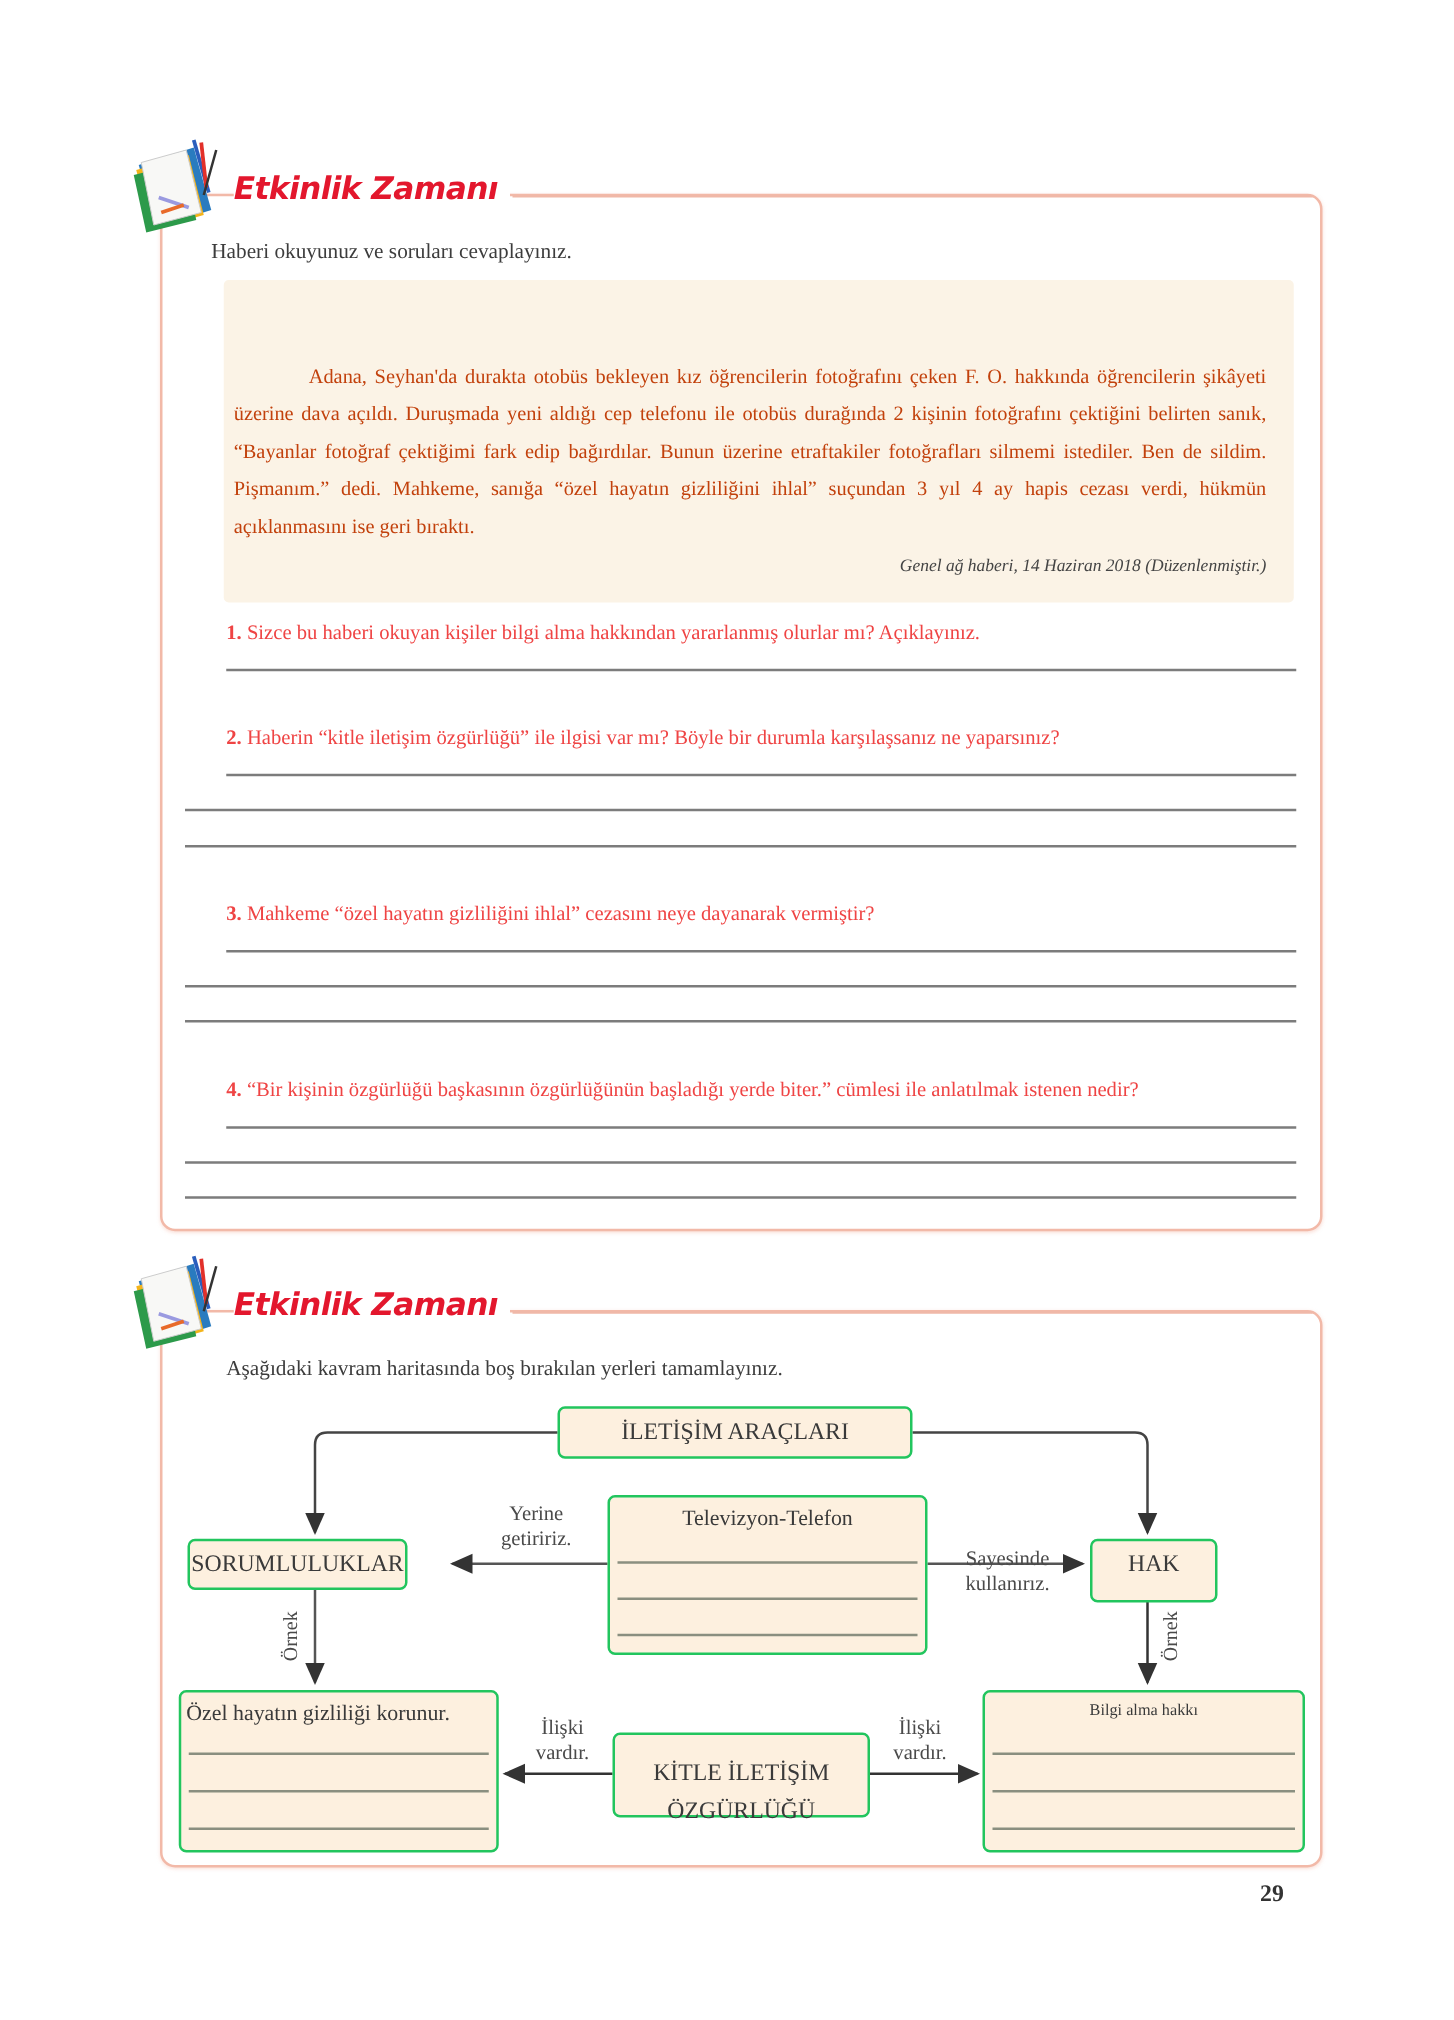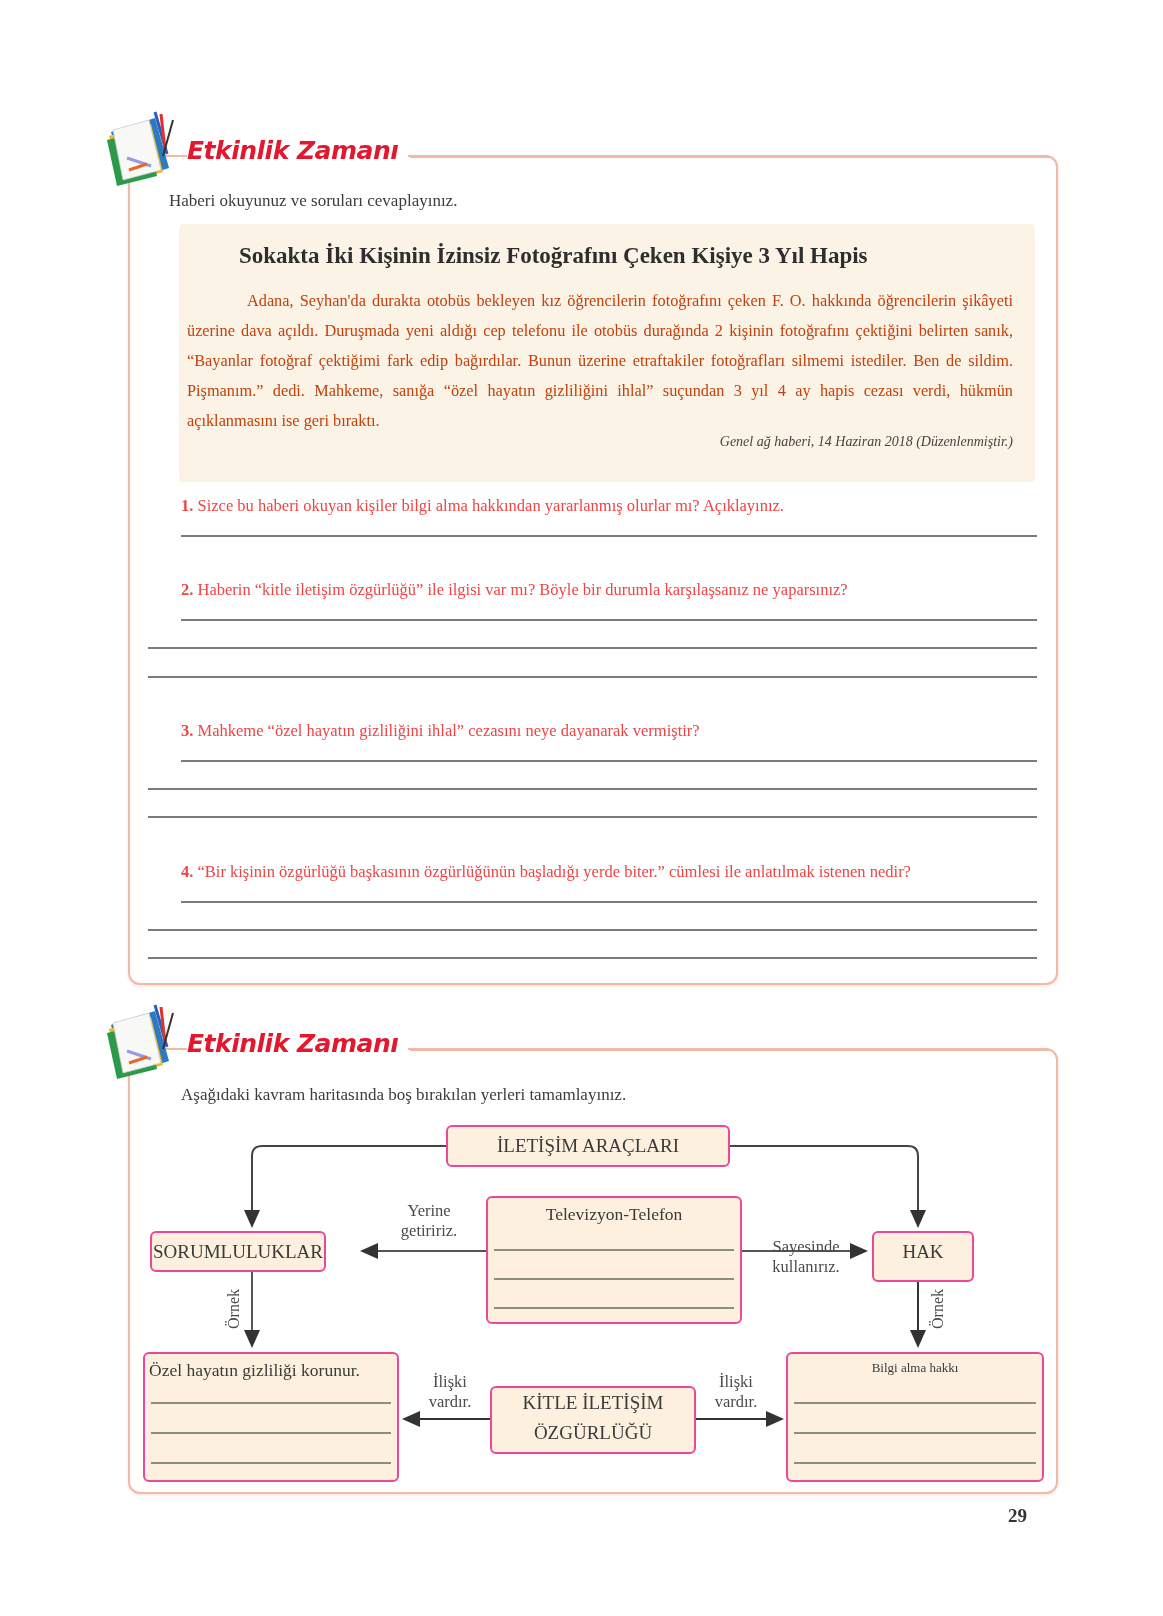--- a/index.html
+++ b/index.html
@@ -9,21 +9,21 @@
   .header-title{position:absolute;font-family:"DejaVu Sans","Liberation Sans",sans-serif;font-weight:bold;font-style:italic;font-size:25px;color:#e3172d;letter-spacing:-0.5px;background:#fff;padding-right:10px;}
   .activity-icon{position:absolute;width:80px;height:78px;}
   .instruction{position:absolute;font-size:17px;color:#3c3c3c;}
   .news-box{position:absolute;background:#fbf3e6;border-radius:4px;}
   .news-title{position:absolute;font-weight:bold;font-size:23px;color:#2e2e2e;white-space:nowrap;}
   .news-body{position:absolute;font-size:16.3px;line-height:30px;color:#c2410c;text-align:justify;text-indent:60px;}
   .news-source{position:absolute;font-style:italic;font-size:14px;color:#444;right:0;}
   .question{position:absolute;font-size:16.5px;color:#ef4444;white-space:nowrap;}
   .question b{font-weight:bold;}
   .answer-line{position:absolute;height:1.5px;background:#7c7c7c;}
-  .node{position:absolute;background:#fdf0df;border:2px solid #ec4899;border-radius:6px;box-sizing:border-box;font-size:19px;color:#3a3a3a;text-align:center;}
+  .node{position:absolute;background:#fdf0df;border:2px solid #22c55e;border-radius:6px;box-sizing:border-box;font-size:19px;color:#3a3a3a;text-align:center;}
   .node-lines{position:absolute;left:6px;right:6px;height:1.5px;background:#8a8f80;}
   .edge-label{position:absolute;font-size:16.5px;color:#4a4a4a;text-align:center;line-height:20px;}
   .edge-label-v{position:absolute;font-size:16px;color:#4a4a4a;transform:rotate(-90deg);transform-origin:center;white-space:nowrap;}
   .page-number{position:absolute;font-weight:bold;font-size:19px;color:#333;}
   svg.arrows{position:absolute;left:0;top:0;}
 </style>
 </head>
 <body>
 
 <div class="section-box" style="left:128px;top:155px;width:926px;height:826px;"></div>
@@ -38,23 +38,22 @@
   <line x1="58" y1="4" x2="62" y2="40" stroke="#e2302a" stroke-width="3"></line>
   <line x1="70" y1="10" x2="60" y2="46" stroke="#333" stroke-width="2"></line>
   <line x1="24" y1="48" x2="48" y2="56" stroke="#9a9ae0" stroke-width="3"></line>
   <line x1="26" y1="60" x2="44" y2="54" stroke="#e86a2a" stroke-width="3"></line>
 </svg>
 <div class="header-title" style="left:187px;top:136px;">Etkinlik Zamanı</div>
 
 <div class="instruction" style="left:169px;top:191px;">Haberi okuyunuz ve soruları cevaplayınız.</div>
 
 <div class="news-box" style="left:179px;top:224px;width:856px;height:258px;">
-  <div class="news-title" style="left:60px;top:19px;">Sokakta İki Kişinin İzinsiz Fotoğrafını Çeken Kişiye 3 Yıl Hapis</div>
   <div class="news-body" style="left:8px;top:62px;width:826px;">Adana, Seyhan'da durakta otobüs bekleyen kız öğrencilerin fotoğrafını çeken F. O. hakkında öğrencilerin şikâyeti üzerine dava açıldı. Duruşmada yeni aldığı cep telefonu ile otobüs durağında 2 kişinin fotoğrafını çektiğini belirten sanık, “Bayanlar fotoğraf çektiğimi fark edip bağırdılar. Bunun üzerine etraftakiler fotoğrafları silmemi istediler. Ben de sildim. Pişmanım.” dedi. Mahkeme, sanığa “özel hayatın gizliliğini ihlal” suçundan 3 yıl 4 ay hapis cezası verdi, hükmün açıklanmasını ise geri bıraktı.</div>
-  <div class="news-source" style="top:210px;right:22px;">Genel ağ haberi, 14 Haziran 2018 (Düzenlenmiştir.)</div>
+  <div class="news-source" style="top:222px;right:22px;">Genel ağ haberi, 14 Haziran 2018 (Düzenlenmiştir.)</div>
 </div>
 
 <div class="question" style="left:181px;top:496px;">
   <b>1.</b>
   <span>Sizce bu haberi okuyan kişiler bilgi alma hakkından yararlanmış olurlar mı? Açıklayınız.</span>
 </div>
 <div class="answer-line" style="left:181px;top:535px;width:856px;"></div>
 
 <div class="question" style="left:181px;top:580px;">
   <b>2.</b>
@@ -141,21 +140,21 @@
   <span>HAK</span>
 </div>
 
 <div class="node" style="left:143px;top:1352px;width:256px;height:130px;">
   <div style="position:absolute;left:4px;right:4px;top:6px;font-size:17.5px;white-space:nowrap;text-align:left;">Özel hayatın gizliliği korunur.</div>
   <div class="node-lines" style="top:48px;"></div>
   <div class="node-lines" style="top:78px;"></div>
   <div class="node-lines" style="top:108px;"></div>
 </div>
 
-<div class="node" style="left:490px;top:1386px;width:206px;height:68px;line-height:30px;padding-top:0;">
+<div class="node" style="left:490px;top:1386px;width:206px;height:68px;line-height:30px;padding-top:16px;">
   <div>KİTLE İLETİŞİM</div>
   <div>ÖZGÜRLÜĞÜ</div>
 </div>
 
 <div class="node" style="left:786px;top:1352px;width:258px;height:130px;">
   <div style="position:absolute;left:0;right:0;top:6px;font-size:13px;">Bilgi alma hakkı</div>
   <div class="node-lines" style="top:48px;"></div>
   <div class="node-lines" style="top:78px;"></div>
   <div class="node-lines" style="top:108px;"></div>
 </div>

